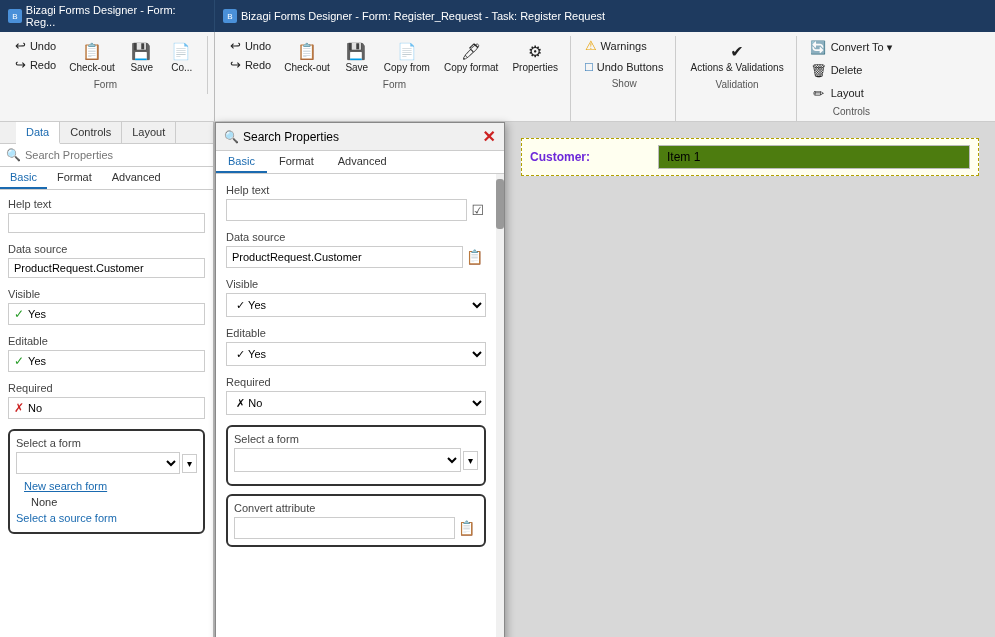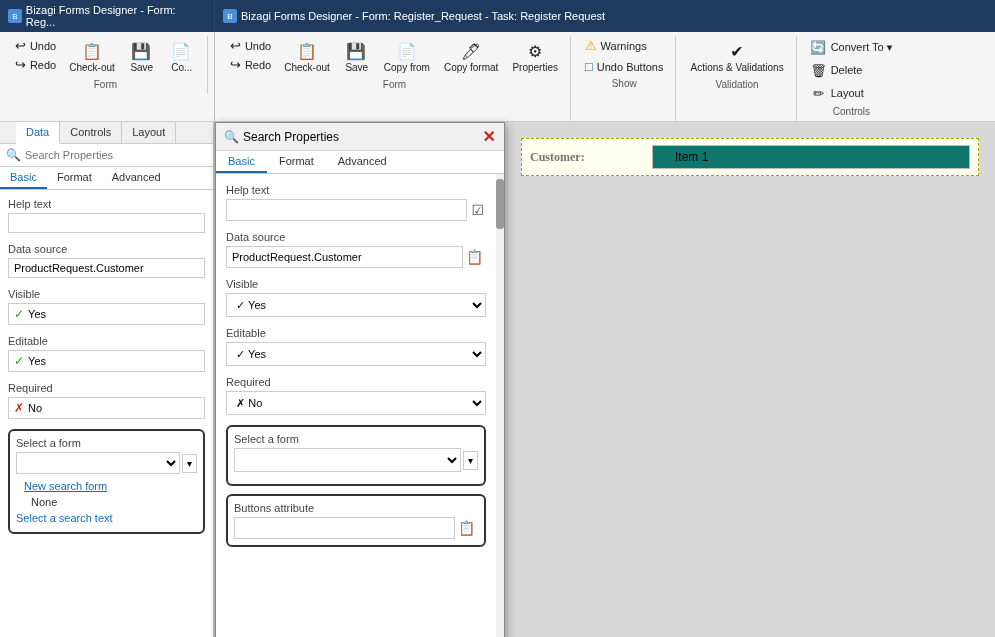--- a/index.html
+++ b/index.html
@@ -84,22 +84,22 @@
     .dialog-select-wrapper { display: flex; align-items: center; }
     .dialog-select { width: 100%; border: 1px solid #ccc; padding: 4px 5px; font-size: 11px; outline: none; background: white; }
     .dialog-select-form-group { border: 2px solid #333; border-radius: 6px; padding: 6px; margin-bottom: 8px; }
     .dialog-select-form-wrapper { display: flex; align-items: center; gap: 2px; margin-bottom: 6px; }
     .dialog-display-attr-group { border: 2px solid #333; border-radius: 6px; padding: 6px; }
 
     
     .right-canvas { flex: 1; background: #d8d8d8; display: flex; align-items: flex-start; padding: 16px; }
     .form-canvas { width: 100%; }
     .form-row { display: flex; align-items: center; border: 1px dashed #b0a000; background: #fffff0; padding: 6px 8px; min-height: 36px; }
-    .form-row-label { font-size: 12px; font-weight: bold; color: #737373; min-width: 120px; font-family: Liberation Serif, serif; }
-    .form-row-value { flex: 1; background: #0f766e; border: 1px solid #bbb; padding: 4px 22px; font-size: 12px; min-height: 24px; margin-left: 2px; }
+    .form-row-label { font-size: 12px; font-weight: bold; color: #6d28d9; min-width: 120px; }
+    .form-row-value { flex: 1; background: #4d7c0f; border: 1px solid #bbb; padding: 4px 8px; font-size: 12px; min-height: 24px; margin-left: 8px; }
 
     
     .dialog-inner { position: relative; overflow: hidden; flex: 1; display: flex; }
     .dialog-scroll-content { flex: 1; overflow-y: auto; }
     .dialog-scrollbar { width: 8px; background: #f0f0f0; position: relative; }
     .dialog-scrollbar-thumb { position: absolute; top: 5px; width: 8px; height: 50px; background: #999; border-radius: 3px; }
   </style>
 </head>
 <body>
 
@@ -280,21 +280,21 @@
       <div class="select-form-group">
         <div class="field-label">Select a form</div>
         <div class="select-form-wrapper">
           <select class="select-form">
             <option value=""></option>
           </select>
           <button class="dropdown-arrow">▾</button>
         </div>
         <div class="new-search-link">New search form</div>
         <div class="none-link">None</div>
-        <div class="select-link">Select a search text</div>
+        <div class="select-link">Select a source form</div>
       </div>
     </div>
   </div>
 
   <div class="dialog-overlay">
     <div class="dialog-header">
       <div class="dialog-title-row">
         <span>🔍</span>
         <span>Search Properties</span>
       </div>
@@ -352,21 +352,21 @@
           <div class="dialog-select-form-group">
             <div class="dialog-field-label">Select a form</div>
             <div class="dialog-select-form-wrapper">
               <select class="dialog-select">
                 <option value=""></option>
               </select>
               <button class="dropdown-arrow">▾</button>
             </div>
           </div>
           <div class="dialog-display-attr-group">
-            <div class="dialog-field-label">Buttons attribute</div>
+            <div class="dialog-field-label">Convert attribute</div>
             <div class="dialog-input-with-icon">
               <input class="dialog-field-input" type="text" style="">
               <button class="input-icon-btn">📋</button>
             </div>
           </div>
         </div>
       </div>
       <div class="dialog-scrollbar">
         <div class="dialog-scrollbar-thumb"></div>
       </div>

